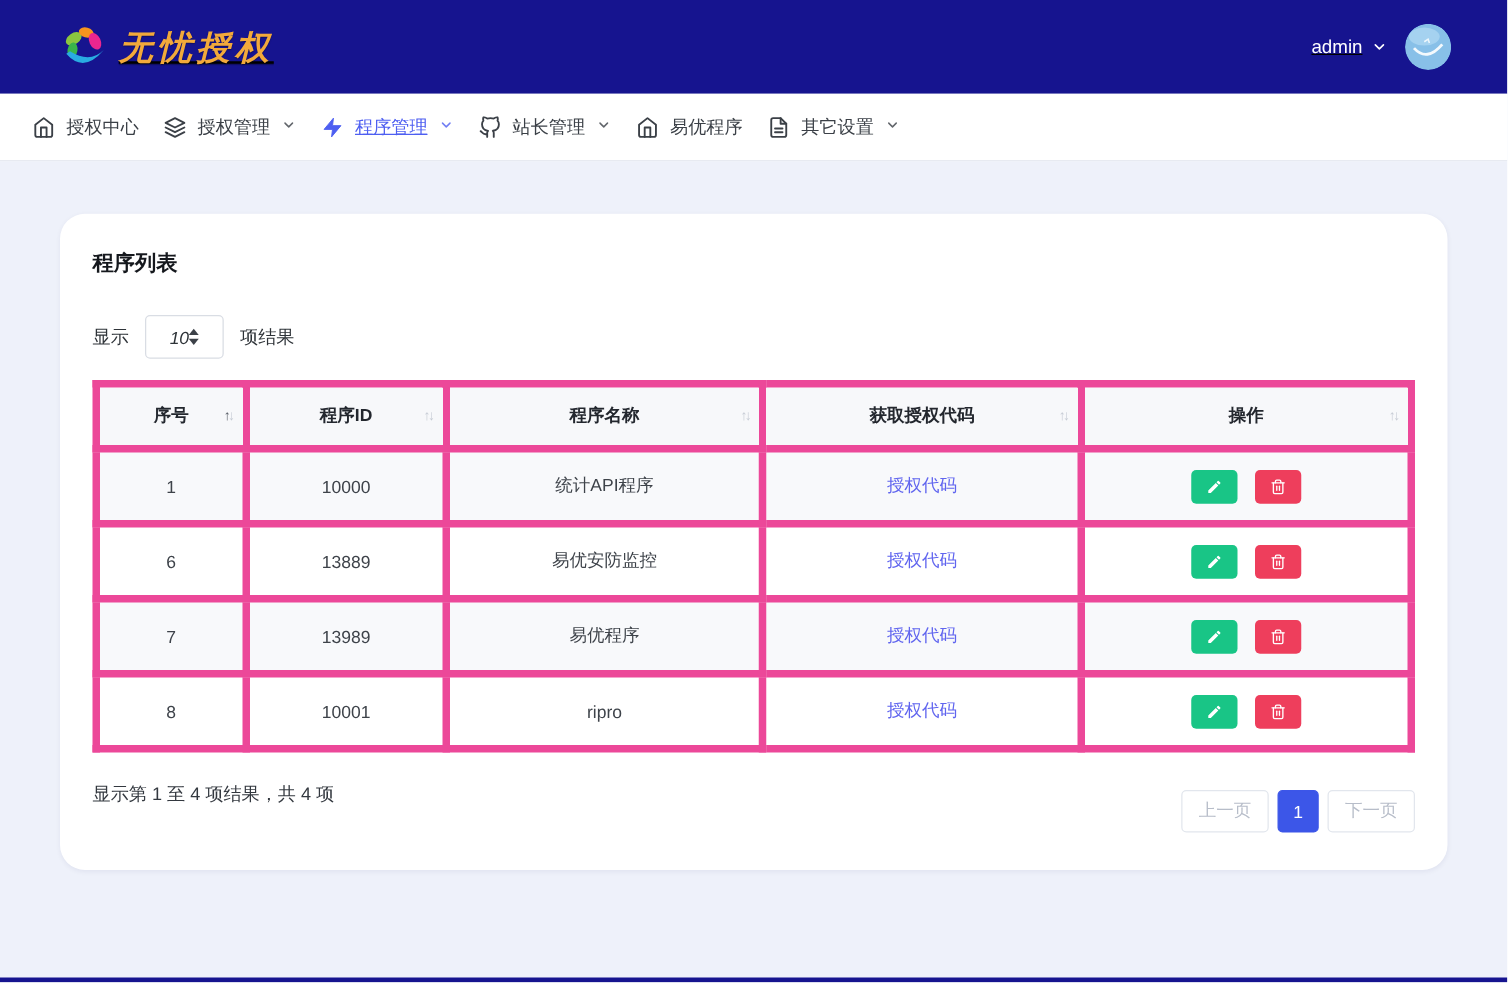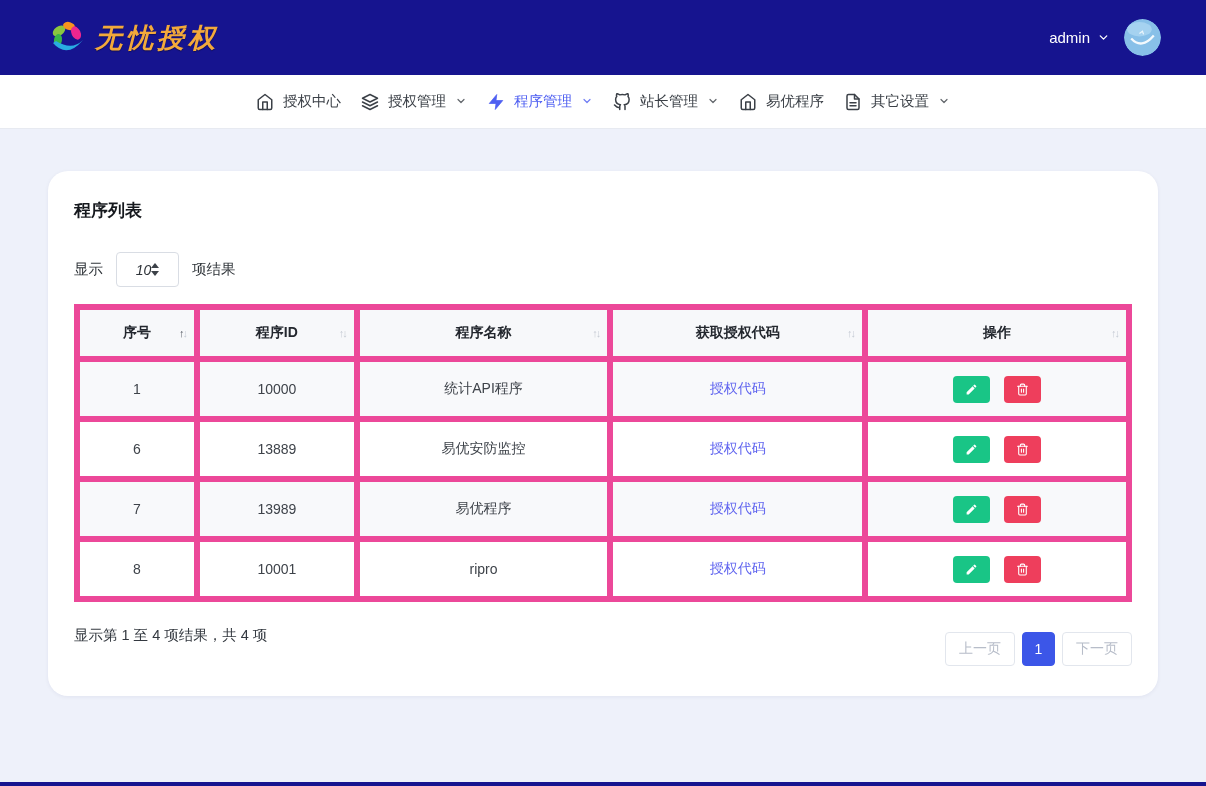--- a/index.html
+++ b/index.html
@@ -1,32 +1,32 @@
 <!DOCTYPE html>
 <html><head>
 <meta charset="utf-8">
 <style>
   * { margin:0; padding:0; box-sizing:border-box; }
   body { font-family:"Liberation Sans", sans-serif; }
   .page { position:relative; width:1206px; height:786px; background:#eef1fa; overflow:hidden; }
 
   
-  .topbar { height:75px; background:#16148f; display:flex; align-items:center; justify-content:space-between; padding:0 45px 0 48px; }
+  .topbar { height:75px; background:#16148f; display:flex; align-items:center; justify-content:space-between; padding:0 45px 0 48px;text-decoration:underline; }
   .brand { display:flex; align-items:center; gap:7px; cursor:pointer; }
   .brand-text { font-size:27px; font-weight:bold; font-style:italic; color:#f2a93b; letter-spacing:4px; text-shadow:0 1px 1px rgba(0,0,0,.35); }
   .user-area { display:flex; align-items:center; color:#fff; font-size:15px; cursor:pointer; }
   .user-area .chev { margin-left:7px; display:flex; }
   .avatar { width:37px; height:37px; border-radius:50%; overflow:hidden; margin-left:14px; flex:0 0 auto; }
 
   
-  .mainnav { height:54px; background:#fff; border-bottom:1px solid #e7eaf1; display:flex; align-items:center; justify-content:center; padding:0 50px;gap:20px; }
+  .mainnav { height:54px; background:#fff; border-bottom:1px solid #e7eaf1; display:flex; align-items:center; justify-content:flex-start; padding:0 26px;gap:20px; }
   .nav-item { display:flex; align-items:center; gap:9px; font-size:14.5px; color:#3b4047; cursor:pointer; }
   .nav-item svg.ni { width:18px; height:18px; }
   .nav-item .chev svg { width:12px; height:12px; opacity:.8; }
-  .nav-item.active { color:#4e5ff1; }
+  .nav-item.active { color:#4e5ff1;text-decoration:underline; }
 
   
   main { padding-top:42px; }
   .card { width:1110px; margin:0 auto; background:#fff; border-radius:20px; padding:28px 26px 30px; box-shadow:0 1px 4px rgba(20,20,90,.06); }
   .card-title { font-size:17px; font-weight:bold; color:#15181d; }
 
   .controls { margin-top:30px; display:flex; justify-content:space-between; align-items:center; font-size:14.5px; color:#2e3338; }
   .length-control { display:flex; align-items:center; gap:13px; }
   .select-box { width:63px; height:35px; border:1px solid #d9dde4; border-radius:4px; background:#fff; display:flex; align-items:center; justify-content:center; font-size:14px; color:#2e3338; cursor:pointer;font-style:italic; }
   .stepper { display:flex; flex-direction:column; gap:3px; }

